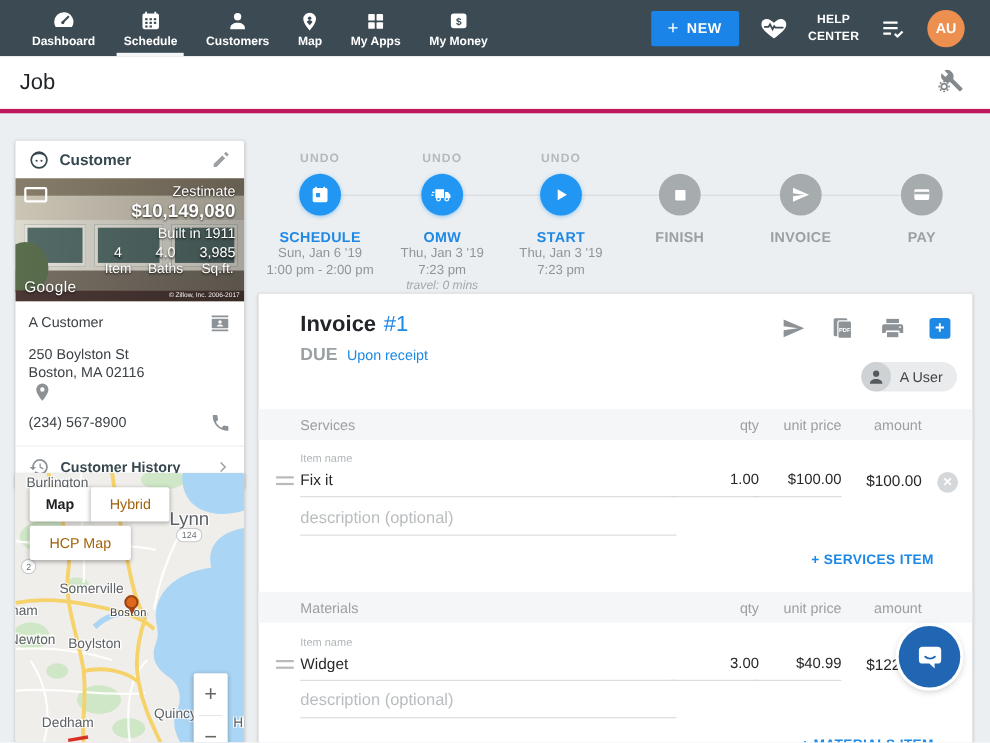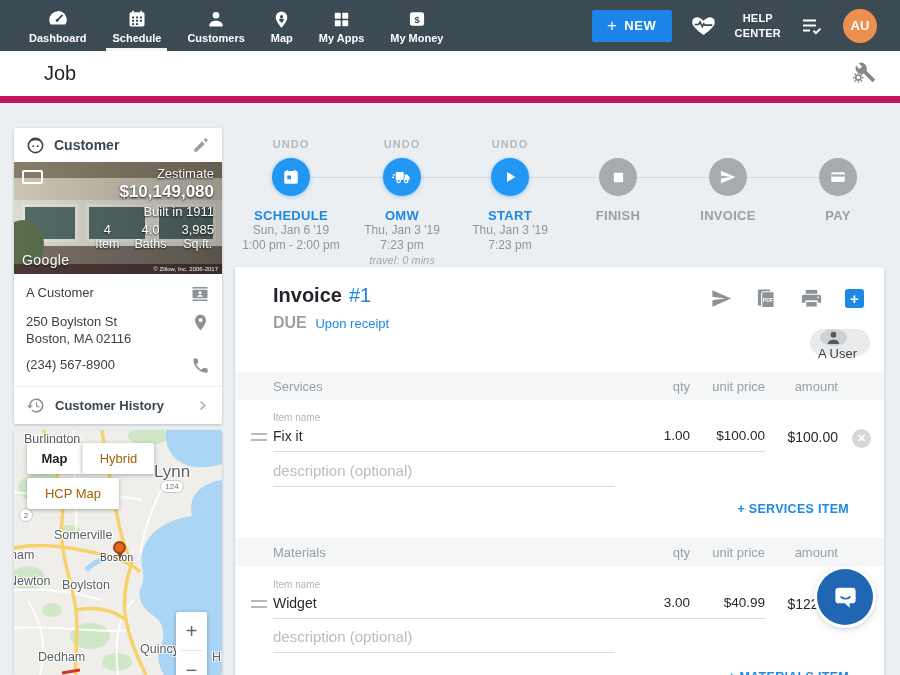--- a/index.html
+++ b/index.html
@@ -19,21 +19,21 @@
   .new-btn{width:80px;height:32px;background:#1a84e8;color:#fff;border:none;border-radius:2px;
            font-family:"Liberation Sans",sans-serif;font-size:13px;font-weight:bold;letter-spacing:.5px;
            display:flex;align-items:center;justify-content:center;gap:7px;cursor:pointer;}
   .new-btn .plus{font-size:17px;font-weight:normal;line-height:1;}
   .help{font-size:11px;font-weight:bold;color:#fff;text-align:center;line-height:1.3;letter-spacing:.2px;cursor:pointer;}
   .avatar{width:34px;height:34px;border-radius:50%;background:#ed8f4e;color:#fff;font-size:13px;
           font-weight:bold;display:flex;align-items:center;justify-content:center;cursor:pointer;}
 
   
   .jobbar{position:absolute;top:51px;left:0;right:0;height:52px;background:#fff;
-          border-bottom:7px solid #be185d;display:flex;align-items:center;padding:0 24px 0 44px;z-index:10;}
+          border-bottom:4px solid #be185d;display:flex;align-items:center;padding:0 24px 0 18px;z-index:10;}
   .job-title{font-size:20px;color:#212529;}
   .jobbar .tools{margin-left:auto;cursor:pointer;}
 
   
   .card{position:absolute;background:#fff;border-radius:2px;box-shadow:0 1px 3px rgba(60,64,67,.28);}
 
   
   .customer-card{left:14px;top:128px;width:208px;}
   .cc-head{height:34px;display:flex;align-items:center;padding:0 12px;gap:9px;}
   .cc-title{font-size:14px;font-weight:bold;color:#37474f;flex:1;}
@@ -108,21 +108,21 @@
   .inv-title{position:absolute;left:38px;top:17px;font-size:20px;font-weight:bold;color:#212529;}
   .inv-num{color:#1e88e5;font-weight:500;margin-left:7px;}
   .inv-due{position:absolute;left:38px;top:47px;font-size:13px;}
   .due-l{color:#9aa0a3;font-size:16px;font-weight:bold;margin-right:5px;}
   .due-v{color:#1e88e5;cursor:pointer;}
   .inv-icons{position:absolute;top:20px;right:20px;display:flex;align-items:center;gap:22px;}
   .inv-icons .ic{cursor:pointer;display:flex;}
   .plus-btn{width:19px;height:19px;border-radius:3px;background:#1e88e5;color:#fff;display:flex;
             align-items:center;justify-content:center;font-size:15px;font-weight:bold;line-height:1;cursor:pointer;}
   .chip{position:absolute;top:62px;right:14px;height:27px;border-radius:14px;background:#e9ebed;
-        display:flex;align-items:center;padding-right:13px;cursor:pointer;flex-direction:column;}
+        display:flex;align-items:center;padding-right:13px;cursor:pointer;}
   .chip .cav{width:27px;height:27px;border-radius:50%;background:#cfd2d4;display:flex;align-items:center;justify-content:center;}
   .chip .cname{font-size:13px;color:#3f4346;margin-left:8px;}
 
   .sec-bar{position:absolute;left:0;right:0;height:28px;background:#f5f6f7;display:flex;align-items:center;}
   .sec-name{margin-left:38px;font-size:13px;color:#9aa0a3;}
   .colhead{position:absolute;top:7px;text-align:right;font-size:13px;color:#9aa0a3;}
   .col-qty{left:375px;width:80px;}
   .col-up{left:450px;width:80px;}
   .col-amt{left:523px;width:80px;}
 
@@ -314,21 +314,21 @@
       <span class="cc-text">A Customer</span>
       <span class="cc-ic">
         <svg width="20" height="20" viewBox="0 0 24 24" fill="#8d9296">
             <path d="M21 3.5H3v1.8h18zM21 18.7H3v1.8h18z"></path>
             <rect x="3" y="6.8" width="18" height="10.4" rx="1"></rect>
             <circle cx="12" cy="10.5" r="1.9" fill="#fff"></circle>
             <path d="M8.3 15.4c.6-1.6 2.1-2.3 3.7-2.3s3.1.7 3.7 2.3z" fill="#fff"></path>
           </svg>
       </span>
     </div>
-    <div class="cc-row" style="padding-top:9px;">
+    <div class="cc-row" style="padding-top:9px;flex-direction:column;">
       <span class="cc-text">
         <span>250 Boylston St</span><br>
         <span>Boston, MA 02116</span>
       </span>
       <span class="cc-ic">
         <svg width="19" height="19" viewBox="0 0 24 24" fill="#8d9296">
             <path d="M12 2a7 7 0 0 0-7 7c0 5.2 7 13 7 13s7-7.8 7-13a7 7 0 0 0-7-7zm0 9.5a2.5 2.5 0 1 1 0-5 2.5 2.5 0 0 1 0 5z"></path>
           </svg>
       </span>
     </div>

